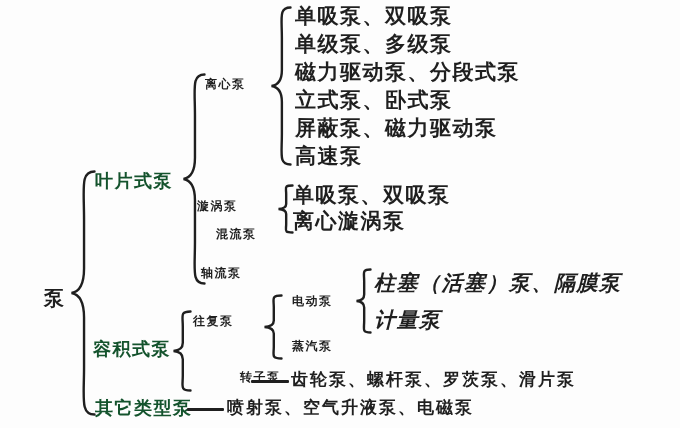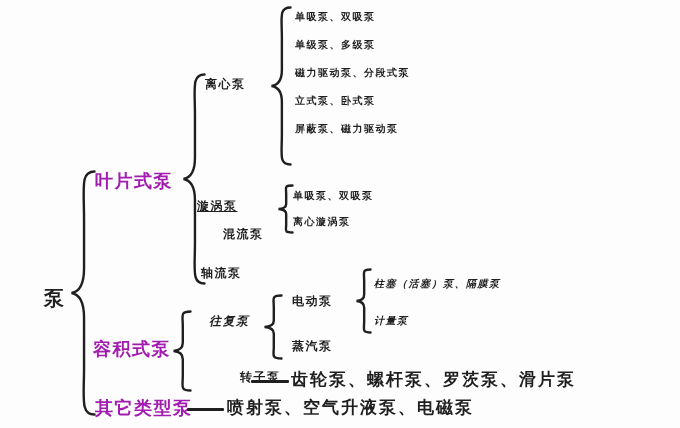--- a/index.html
+++ b/index.html
@@ -11,28 +11,28 @@
     color:#1f1f1f;
     overflow:hidden;
   }
   .node{
     position:absolute;
     white-space:nowrap;
     font-weight:bold;
     line-height:1.15;
   }
   .root-label{font-size:20px;letter-spacing:1px;}
-  .cat-label{font-size:18px;letter-spacing:1.5px;color:#a21caf;}
+  .cat-label{font-size:18px;letter-spacing:1.5px;color:#14532d;}
   .mid-label{font-size:12px;letter-spacing:1.5px;}
   .leaf{
     position:absolute;
     white-space:nowrap;
     font-family:"Liberation Serif","DejaVu Serif",serif;
     font-weight:bold;
-    font-size:10px;
+    font-size:21px;
     letter-spacing:1.5px;
     line-height:19px;
   }
   .leaf-col{display:flex;flex-direction:column;}
   .leaf-col.gap9{gap:9px;}
   .leaf-col.gap7{gap:7px;}
   .leaf-col.gap18{gap:18px;}
   .leaf-inline{font-size:17px;letter-spacing:2px;}
   .brace{position:absolute;}
   .brace svg{display:block;}
@@ -70,43 +70,44 @@
       <svg width="22" height="160" viewBox="0 0 22 160">
         <path d="M 20.5 1.5 C 8.8 1.5 11.88 11.200000000000001 11.88 32 L 11.88 64 C 11.88 75.19999999999999 7.04 79.2 1.5 80 C 7.04 80.8 11.88 84.80000000000001 11.88 96 L 11.88 128 C 11.88 148.8 8.8 158.5 20.5 158.5" fill="none" stroke="#1f1f1f" stroke-width="2.4" stroke-linecap="round"></path>
       </svg>
     </div>
   <div class="leaf leaf-col gap9" style="left:295px;top:7px;">
     <span>单吸泵、双吸泵</span>
     <span>单级泵、多级泵</span>
     <span>磁力驱动泵、分段式泵</span>
     <span>立式泵、卧式泵</span>
     <span>屏蔽泵、磁力驱动泵</span>
+    <span>高速泵</span>
   </div>
 
-  <div class="node mid-label" style="left:197px;top:200px;text-decoration:underline;">漩涡泵</div>
+  <div class="node mid-label" style="left:197px;top:200px;">漩涡泵</div>
   <div class="brace" style="left:277px;top:184px;width:17px;height:50px;">
       <svg width="17" height="50" viewBox="0 0 17 50">
         <path d="M 15.5 1.5 C 6.800000000000001 1.5 9.18 3.5000000000000004 9.18 10 L 9.18 20 C 9.18 23.5 5.44 24.75 1.5 25 C 5.44 25.25 9.18 26.5 9.18 30 L 9.18 40 C 9.18 46.5 6.800000000000001 48.5 15.5 48.5" fill="none" stroke="#1f1f1f" stroke-width="2.4" stroke-linecap="round"></path>
       </svg>
     </div>
   <div class="leaf leaf-col gap7" style="left:293px;top:186px;">
     <span>单吸泵、双吸泵</span>
     <span>离心漩涡泵</span>
   </div>
 
-  <div class="node mid-label" style="left:190px;top:228px;padding-left:33px;">混流泵</div>
+  <div class="node mid-label" style="left:183px;top:228px;padding-left:33px;">混流泵</div>
   <div class="node mid-label" style="left:201px;top:267px;">轴流泵</div>
 
   <div class="brace" style="left:172px;top:310px;width:20px;height:82px;">
       <svg width="20" height="82" viewBox="0 0 20 82">
         <path d="M 18.5 1.5 C 8 1.5 10.8 5.74 10.8 16.400000000000002 L 10.8 32.800000000000004 C 10.8 38.54 6.4 40.589999999999996 1.5 41 C 6.4 41.410000000000004 10.8 43.46 10.8 49.199999999999996 L 10.8 65.60000000000001 C 10.8 76.26 8 80.5 18.5 80.5" fill="none" stroke="#1f1f1f" stroke-width="2.4" stroke-linecap="round"></path>
       </svg>
     </div>
 
-  <div class="node mid-label" style="left:209px;top:315px;font-style:italic;">往复泵</div>
+  <div class="node mid-label" style="left:193px;top:315px;">往复泵</div>
   <div class="brace" style="left:263px;top:294px;width:20px;height:66px;">
       <svg width="20" height="66" viewBox="0 0 20 66">
         <path d="M 18.5 1.5 C 8 1.5 10.8 4.62 10.8 13.200000000000001 L 10.8 26.400000000000002 C 10.8 31.02 6.4 32.67 1.5 33 C 6.4 33.33 10.8 34.980000000000004 10.8 39.6 L 10.8 52.800000000000004 C 10.8 61.38 8 64.5 18.5 64.5" fill="none" stroke="#1f1f1f" stroke-width="2.4" stroke-linecap="round"></path>
       </svg>
     </div>
 
   <div class="node mid-label" style="left:292px;top:295px;">电动泵</div>
   <div class="brace" style="left:355px;top:268px;width:17px;height:66px;">
       <svg width="17" height="66" viewBox="0 0 17 66">
         <path d="M 15.5 1.5 C 6.800000000000001 1.5 9.18 4.62 9.18 13.200000000000001 L 9.18 26.400000000000002 C 9.18 31.02 5.44 32.67 1.5 33 C 5.44 33.33 9.18 34.980000000000004 9.18 39.6 L 9.18 52.800000000000004 C 9.18 61.38 6.800000000000001 64.5 15.5 64.5" fill="none" stroke="#1f1f1f" stroke-width="2.4" stroke-linecap="round"></path>

